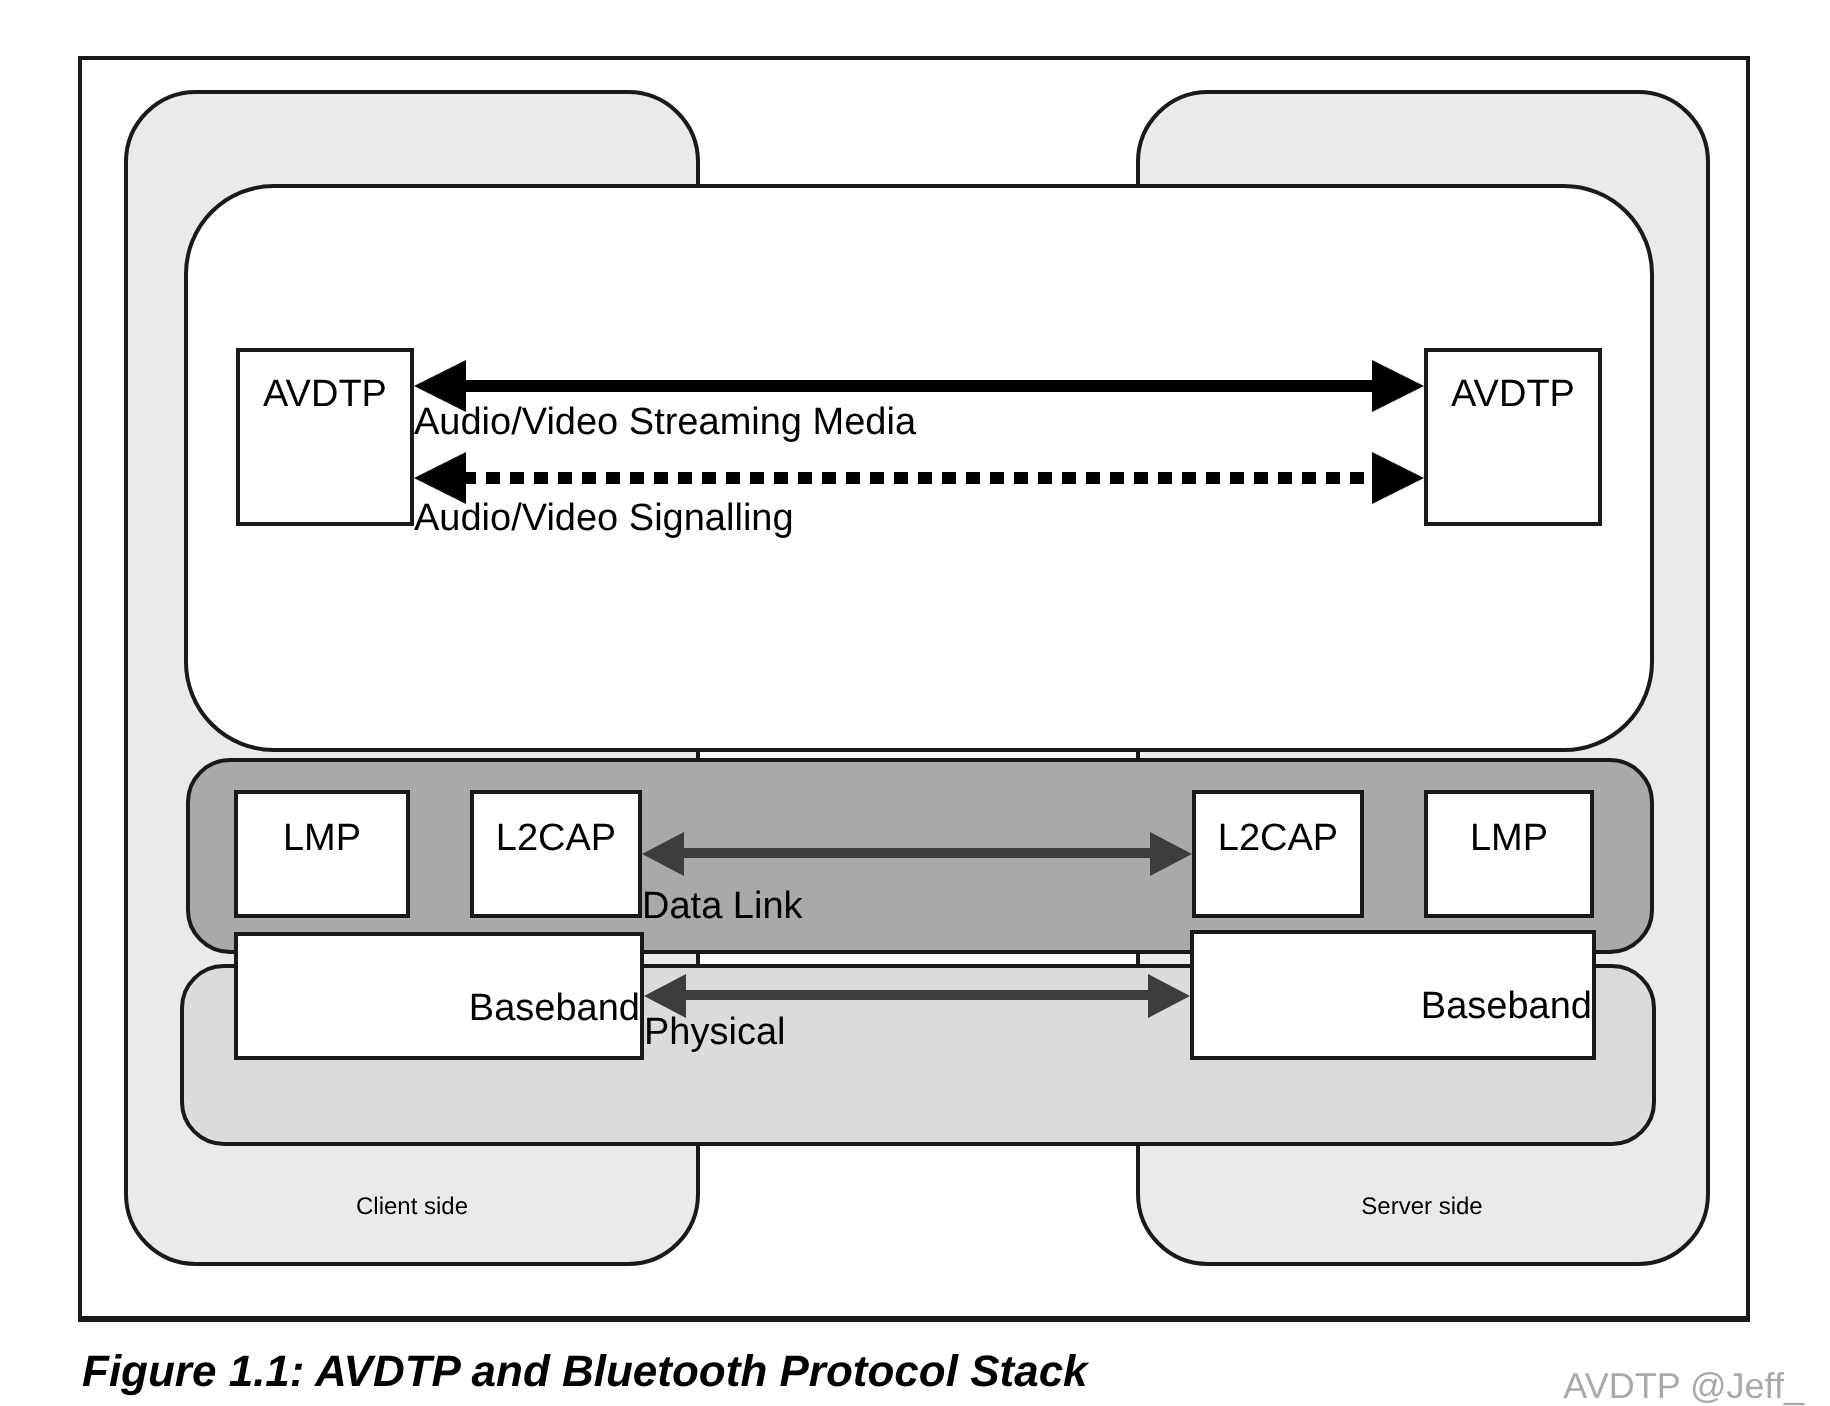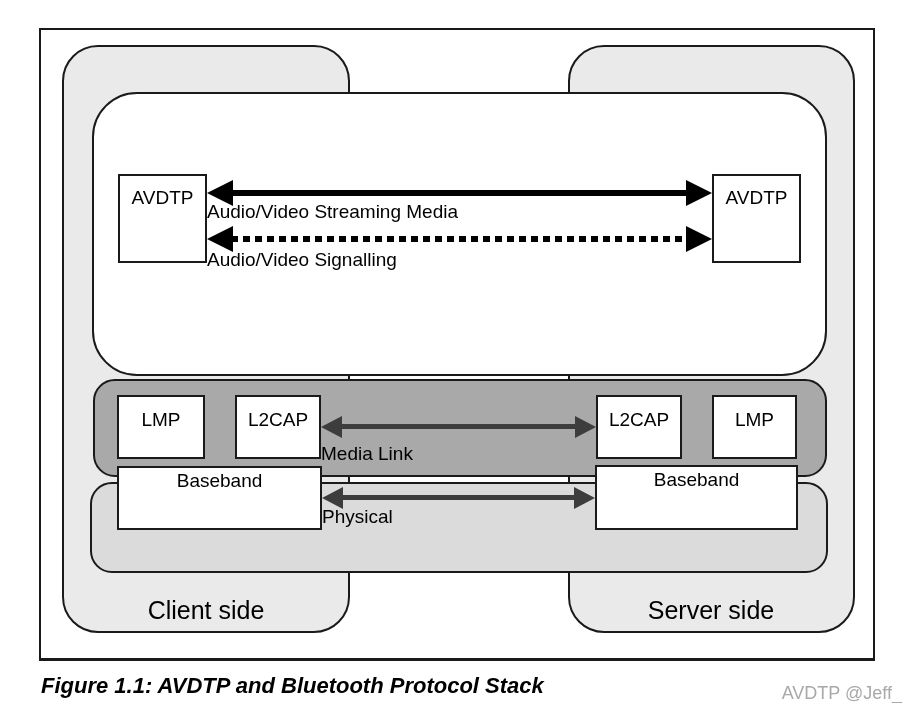--- a/index.html
+++ b/index.html
@@ -42,42 +42,42 @@
     z-index:3; text-align:center; font-size:19px; color:#000;
   }
   .avdtp { width:89px; height:89px; top:144px; padding-top:11px; }
   .avdtp.left { left:77px; }
   .avdtp.right { left:671px; }
   .small-box { top:365px; height:64px; line-height:45px; }
   .lmp.left   { left:76px;  width:88px; }
   .l2cap.left { left:194px; width:86px; }
   .l2cap.right{ left:555px; width:86px; }
   .lmp.right  { left:671px; width:85px; }
-  .baseband { height:64px; padding-top:2px; }
+  .baseband { height:64px; padding-top:26px;text-align:right; }
   .baseband.left  { left:76px;  top:436px; width:205px; }
   .baseband.right { left:554px; top:435px; width:203px; height:65px; }
   .h-arrow { position:absolute; z-index:3; }
   .h-arrow .shaft { position:absolute; left:24px; right:24px; top:10px; height:6px; background:var(--top-arrow); }
   .h-arrow .shaft.dotted {
     background: repeating-linear-gradient(90deg, var(--top-arrow) 0 7px, transparent 7px 12px);
   }
   .h-arrow .head { position:absolute; width:0; height:0; top:0;
     border-top:13px solid transparent; border-bottom:13px solid transparent; }
   .h-arrow .head.l { left:0;  border-right:26px solid var(--top-arrow); }
   .h-arrow .head.r { right:0; border-left:26px solid var(--top-arrow); }
   .h-arrow.band-arrow .shaft { left:20px; right:20px; top:9px; height:5px; background:var(--band-arrow); }
   .h-arrow.band-arrow .head { top:1px; border-top-width:11px; border-bottom-width:11px; }
   .h-arrow.band-arrow .head.l { border-right:21px solid var(--band-arrow); }
   .h-arrow.band-arrow .head.r { border-left:21px solid var(--band-arrow); }
   .link-label {
     position:absolute; z-index:4; text-align:left; font-size:19px; color:#000;
   }
   .side-label {
     position:absolute; z-index:3; width:240px; top:566px; text-align:center;
-    font-size:25px; color:#000;
+    font-size:12px; color:#000;
   }
   .side-label.client { left:45px; }
   .side-label.server { left:550px; }
   .caption {
     position:absolute; left:41px; top:658px; font-size:22px; font-weight:bold;
     font-style:italic; color:#000;
   }
   .watermark {
     position:absolute; right:13px; top:668px; font-size:18px; color:var(--watermark-ink);
   }
@@ -115,21 +115,21 @@
     <div class="proto-box small-box lmp left">LMP</div>
     <div class="proto-box small-box l2cap left">L2CAP</div>
     <div class="proto-box small-box l2cap right">L2CAP</div>
     <div class="proto-box small-box lmp right">LMP</div>
 
     <div class="h-arrow band-arrow" style="left:280px; top:385px; width:275px; height:24px;">
       <span class="head l"></span>
       <span class="shaft"></span>
       <span class="head r"></span>
     </div>
-    <div class="link-label" style="left:280px; top:413px; width:275px;">Media Link</div>
+    <div class="link-label" style="left:280px; top:413px; width:275px;">Data Link</div>
 
     <div class="proto-box baseband left">Baseband</div>
     <div class="proto-box baseband right">Baseband</div>
 
     <div class="h-arrow band-arrow" style="left:281px; top:456px; width:273px; height:24px;">
       <span class="head l"></span>
       <span class="shaft"></span>
       <span class="head r"></span>
     </div>
     <div class="link-label" style="left:281px; top:476px; width:273px;">Physical</div>

